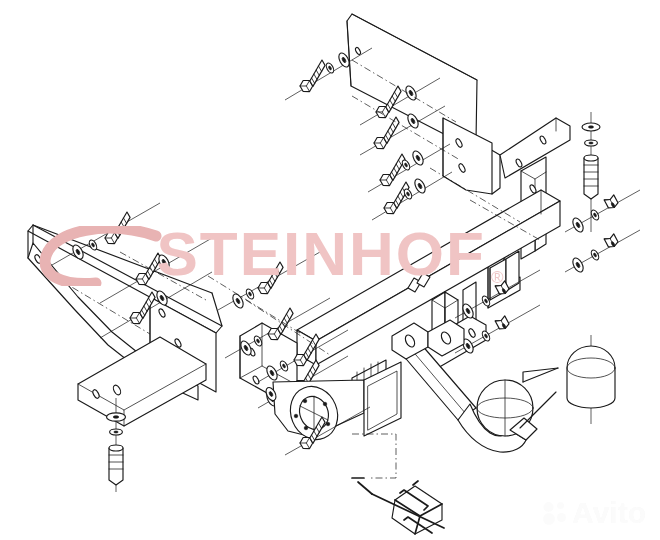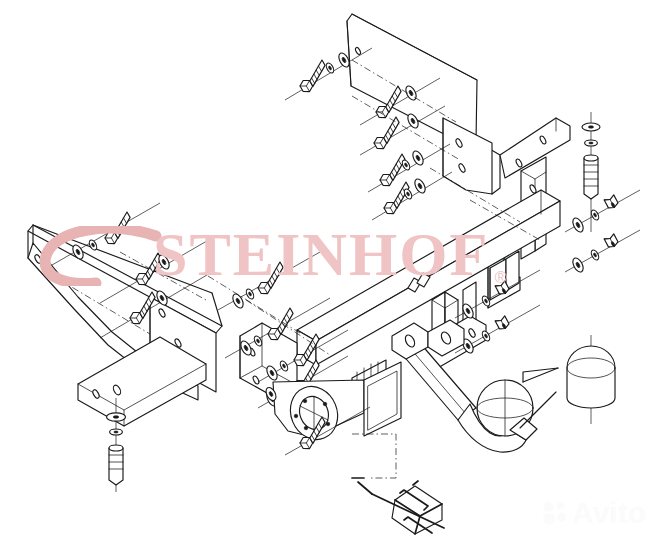--- a/index.html
+++ b/index.html
@@ -28,21 +28,21 @@
     top:214px;
     width:660px;
     height:80px;
     display:flex;
     align-items:center;
     justify-content:center;
     pointer-events:none;
     z-index:3;
   }
   #wm-steinhof .wm-text{
-    font-family:Liberation Serif, serif;
+    font-family:Liberation Sans, sans-serif;
     font-weight:bold;
     font-size:62px;
     letter-spacing:2px;
     color:#f0c4c4;
     white-space:nowrap;
     line-height:1;
   }
   #wm-steinhof .wm-reg{
     font-family:"Liberation Sans", sans-serif;
     font-size:17px;

